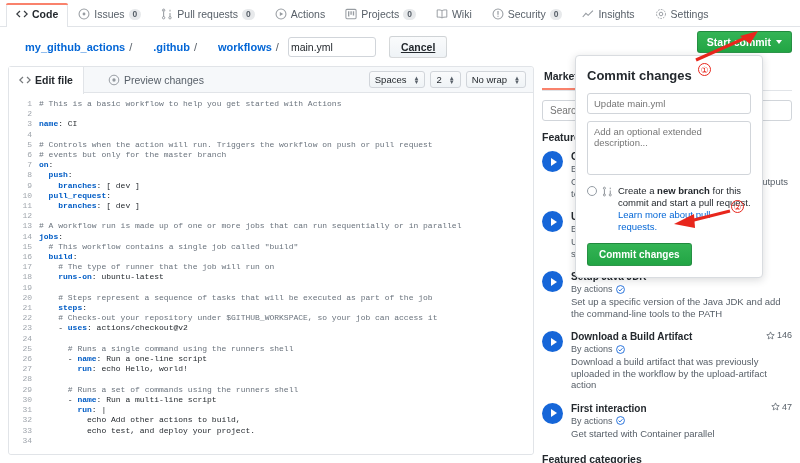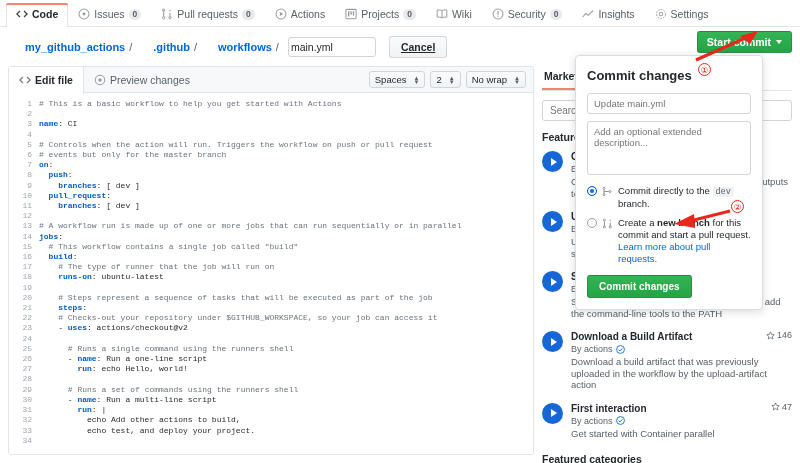--- a/index.html
+++ b/index.html
@@ -65,21 +65,21 @@
 
   
   .main { display:flex; padding:0 8px; gap:0; align-items:flex-start; }
   .editor-col { width:526px; flex:none; }
   .market-col { width:250px; flex:none; margin-left:8px; }
 
   
   .editor-box { border:1px solid #e1e4e8; border-radius:3px; background:#fff; }
   .editor-head {
     display:flex; align-items:center; height:26px;
-    border-bottom:1px solid #e1e4e8; background:#f6f8fa; border-radius:3px 3px 0 0;
+    border-bottom:1px solid #e1e4e8; background:#f6f8fa; border-radius:3px 3px 0 0;gap:14px;
   }
   .etab {
     display:flex; align-items:center; gap:4px; padding:0 10px; height:100%;
     font-size:10.5px; color:#586069;
   }
   .etab.active {
     background:#fff; font-weight:bold; color:#24292e;
     border-right:1px solid #e1e4e8; margin-bottom:-1px; height:27px;
   }
   .esel-wrap { margin-left:auto; display:flex; gap:5px; padding-right:7px; }
@@ -458,34 +458,20 @@
   </div>
 </div>
 
 <div class="dialog">
   <div class="dlg-title">Commit changes</div>
 
   <input class="dlg-input" placeholder="Update main.yml" style="">
 
   <textarea class="dlg-area" placeholder="Add an optional extended description..." style=""></textarea>
 
-  <div class="radio-row">
-    <span class="radio on"></span>
-    <svg class="radio-ico" viewBox="0 0 16 16">
-        <path fill="none" stroke="#586069" stroke-width="1.4" d="M3 4.8v6.4M3 8h7"></path>
-        <circle cx="3" cy="3.4" r="1.5" fill="none" stroke="#586069" stroke-width="1.3"></circle>
-        <circle cx="3" cy="12.6" r="1.5" fill="none" stroke="#586069" stroke-width="1.3"></circle>
-        <circle cx="11.5" cy="8" r="1.5" fill="none" stroke="#586069" stroke-width="1.3"></circle>
-      </svg>
-    <span class="radio-txt">
-      <span>Commit directly to the</span>
-      <span class="code-chip">dev</span>
-      <span>branch.</span>
-    </span>
-  </div>
 
   <div class="radio-row">
     <span class="radio"></span>
     <svg class="radio-ico" viewBox="0 0 16 16">
         <path fill="none" stroke="#586069" stroke-width="1.4" d="M3.5 5v7M12 6.5v5M12 2.4v2.2"></path>
         <circle cx="3.5" cy="13" r="1.5" fill="none" stroke="#586069" stroke-width="1.3"></circle>
         <circle cx="12" cy="13" r="1.5" fill="none" stroke="#586069" stroke-width="1.3"></circle>
         <circle cx="3.5" cy="3.2" r="1.5" fill="none" stroke="#586069" stroke-width="1.3"></circle>
       </svg>
     <span class="radio-txt">

